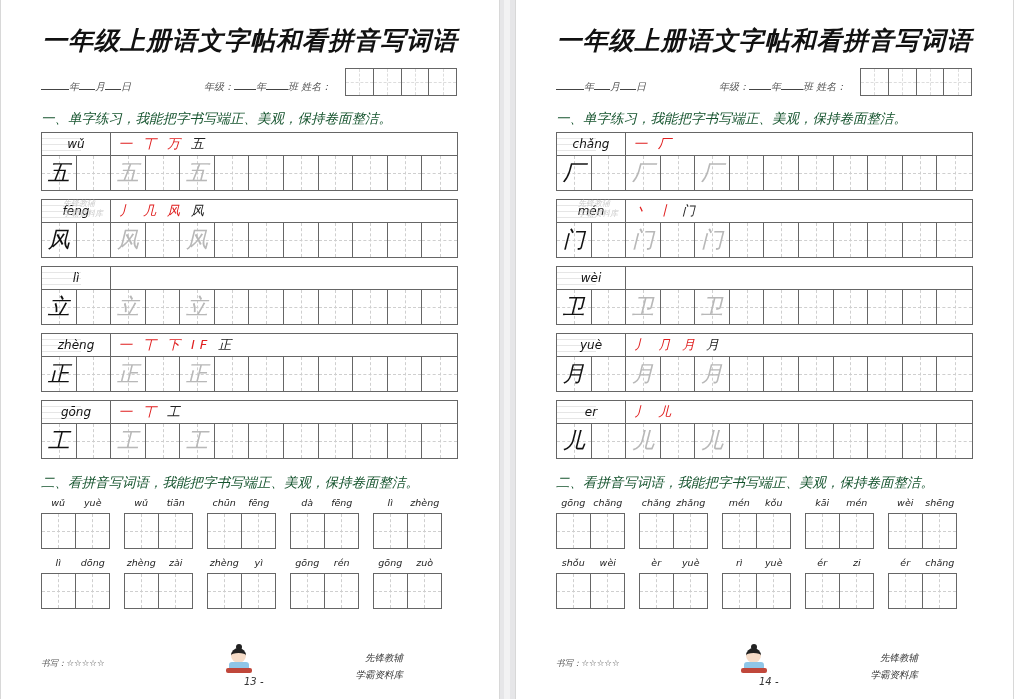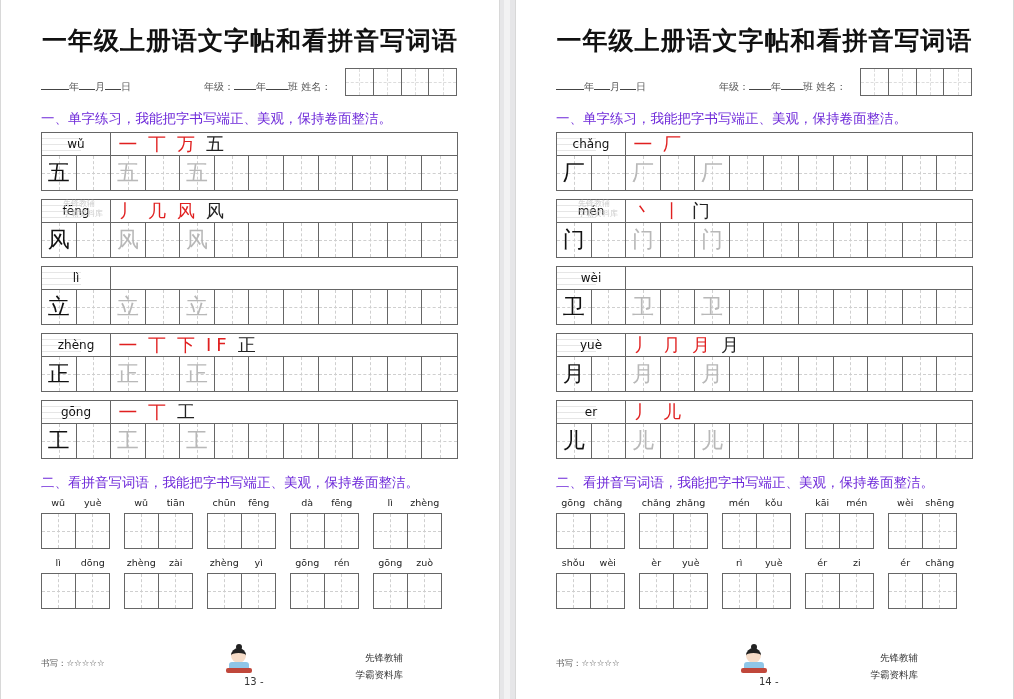--- a/index.html
+++ b/index.html
@@ -1,48 +1,48 @@
 <!DOCTYPE html>
 <html><head>
 <meta charset="utf-8">
 <style>
   * { box-sizing: border-box; margin: 0; padding: 0; }
   html, body { width: 1014px; height: 699px; overflow: hidden; background: #e9e9eb; }
   body { position: relative; font-family: "DejaVu Sans", sans-serif; }
   .page {
     position: absolute; top: 0; width: 500px; height: 699px; background: #fff;
-    border-left: 1px solid #d8d8d8; border-right: 1px solid #d8d8d8;
+    border-left: 1px solid #d8d8d8; border-right: 1px solid #d8d8d8; font-style: italic;
   }
   .page.left { left: 0; }
   .page.right { left: 515px; width: 499px; }
   .gutter { position: absolute; left: 500px; top: 0; width: 15px; height: 699px; background: #e6e6e8; }
   .gutter::after { content: ""; position: absolute; left: 4px; top: 0; width: 6px; height: 699px; background: #f2f2f3; }
 
   .title {
     position: absolute; left: 0; top: 24px; width: 100%; text-align: center;
     font-family: "DejaVu Serif", serif; font-weight: bold; font-size: 25px; color: #111; letter-spacing: 1px;
   }
   .meta { position: absolute; top: 80px; font-size: 10px; color: #555; }
   .meta .ul { display: inline-block; border-bottom: 1px solid #444; height: 10px; vertical-align: baseline; }
   .namebox { position: absolute; top: 68px; width: 112px; height: 28px; border: 1px solid #666; display: flex; }
   .namebox div { flex: 1; border-right: 1px solid #666; position: relative; }
   .namebox div:last-child { border-right: none; }
   .namebox div::before { content: ""; position: absolute; left: 50%; top: 0; bottom: 0; border-left: 1px dashed #ddd; }
   .namebox div::after { content: ""; position: absolute; top: 50%; left: 0; right: 0; border-top: 1px dashed #ddd; }
 
-  .section-title { position: absolute; font-size: 13.5px; color: #6d28d9; }
+  .section-title { position: absolute; font-size: 13.5px; color: #14532d; }
 
   .block { position: absolute; width: 417px; height: 59px; border: 1px solid #666; }
   .block .hdr { height: 23px; border-bottom: 1px solid #666; display: flex; }
   .block .py {
     width: 69px; border-right: 1px solid #666; text-align: center; font-size: 12px; line-height: 22px; color: #111;
     background: repeating-linear-gradient(to bottom, #fff 0, #fff 5px, #e6e6e6 5px, #e6e6e6 6px);
     background-size: 58% 100%; background-repeat: no-repeat;
   }
-  .block .strokes { flex: 1; padding-left: 8px; font-size: 18px; line-height: 22px; letter-spacing: 5px; color: #222; }
+  .block .strokes { flex: 1; padding-left: 8px; font-size: 13px; line-height: 22px; letter-spacing: 5px; color: #222; }
   .block .strokes .s { margin-right: 6px; }
   .block .strokes .s:first-child { color: #e02020; }
   .block .row { display: flex; height: 34px; }
   .cell { position: relative; width: 34.7px; border-right: 1px solid #666; }
   .cell:last-child { border-right: none; }
   .cell::before { content: ""; position: absolute; left: 50%; top: 0; bottom: 0; border-left: 1px dashed #cfcfcf; }
   .cell::after { content: ""; position: absolute; top: 50%; left: 0; right: 0; border-top: 1px dashed #cfcfcf; }
   .cell .ch {
     position: absolute; inset: 0; display: flex; align-items: center; justify-content: center;
     font-family: "DejaVu Serif", serif; font-size: 22px; color: #111; z-index: 1;

